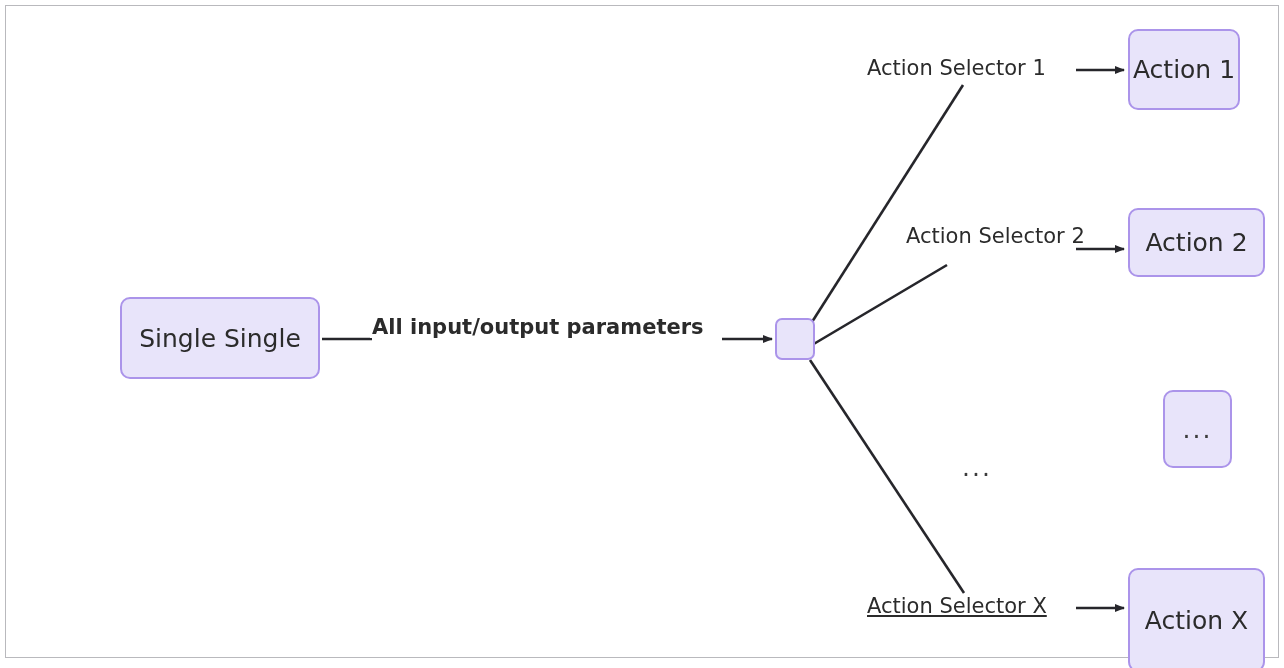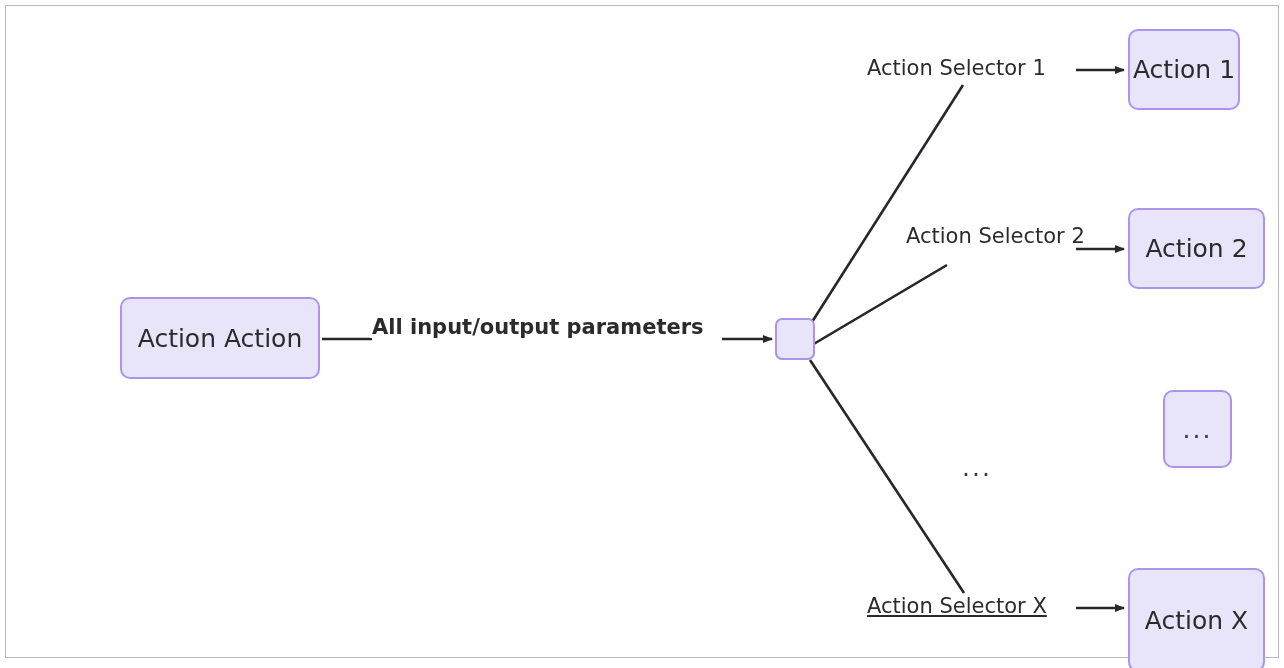--- a/index.html
+++ b/index.html
@@ -103,42 +103,42 @@
     <line x1="812" y1="345" x2="947" y2="265" stroke="#26262b" stroke-width="2.6"></line>
 
     <line x1="1076" y1="249" x2="1124" y2="249" stroke="#26262b" stroke-width="2.4" marker-end="url(#arrowhead)"></line>
 
     <line x1="810" y1="360" x2="964" y2="593" stroke="#26262b" stroke-width="2.6"></line>
 
     <line x1="1076" y1="608" x2="1124" y2="608" stroke="#26262b" stroke-width="2.4" marker-end="url(#arrowhead)"></line>
   </svg>
 
   <div class="node" style="left:120px; top:297px; width:200px; height:82px;">
-    <span>Action Action</span>
+    <span>Single Single</span>
   </div>
 
   <div class="node hub" style="left:775px; top:318px; width:40px; height:42px;">
     <span></span>
   </div>
 
   <div class="edge-label" style="left:370px; top:317px;font-weight:bold;">All input/output parameters</div>
 
   <div class="edge-label" style="left:865px; top:58px;">Action Selector 1</div>
 
   <div class="edge-label" style="left:865px; top:226px;margin-left:39px;">Action Selector 2</div>
 
   <div class="edge-label" style="left:865px; top:596px;text-decoration:underline;">Action Selector X</div>
 
   <div class="dots-free" style="left:962px; top:455px;">...</div>
 
   <div class="node" style="left:1128px; top:29px; width:112px; height:81px;">
     <span>Action 1</span>
   </div>
 
-  <div class="node" style="left:1128px; top:208px; width:137px; height:81px;">
+  <div class="node" style="left:1128px; top:208px; width:137px; height:69px;">
     <span>Action 2</span>
   </div>
 
   <div class="node ellipsis-node" style="left:1163px; top:390px; width:69px; height:78px;">
     <span>...</span>
   </div>
 
   <div class="node" style="left:1128px; top:568px; width:137px; height:104px;">
     <span>Action X</span>
   </div>

